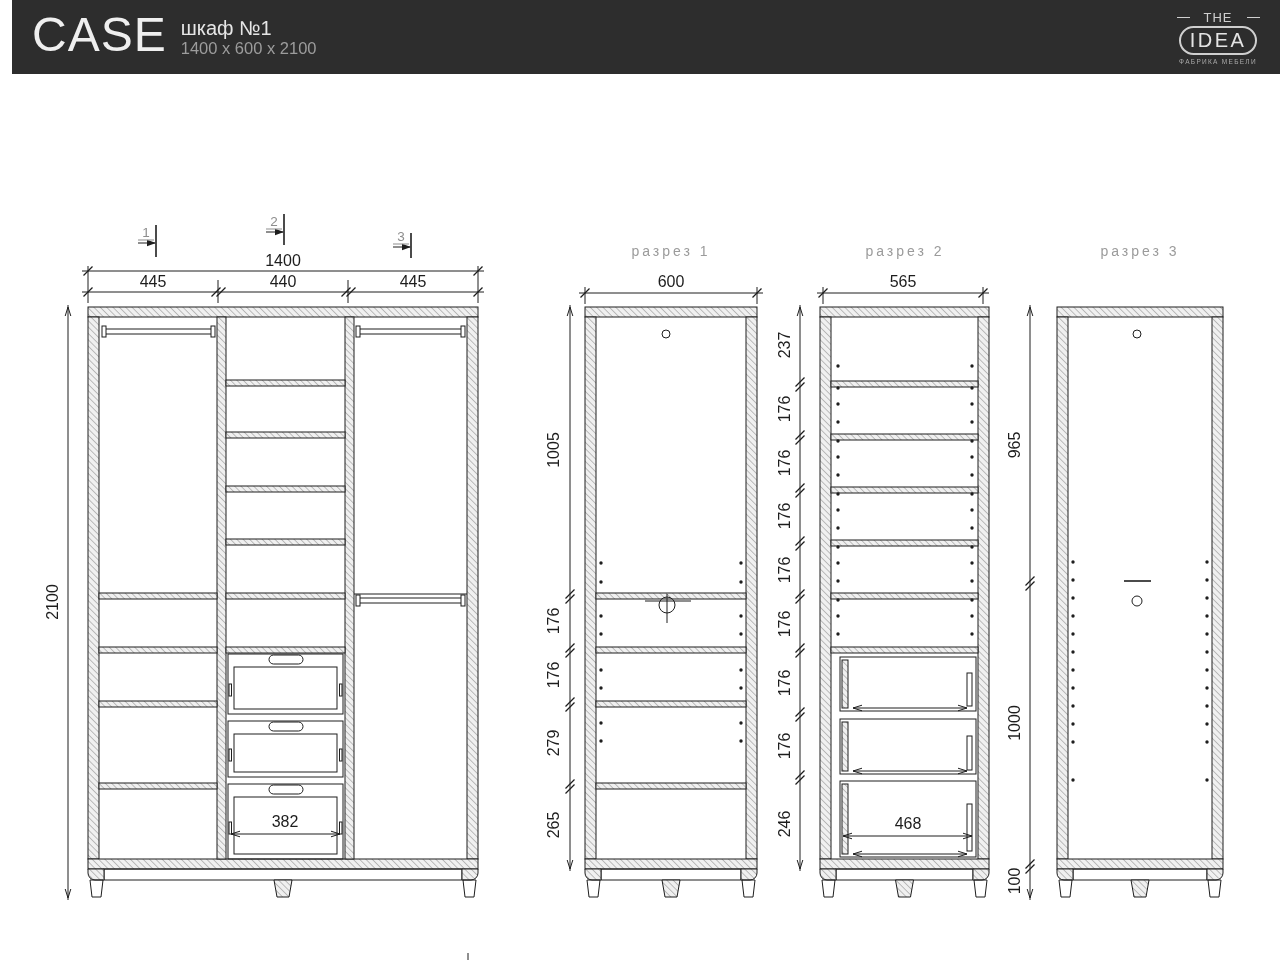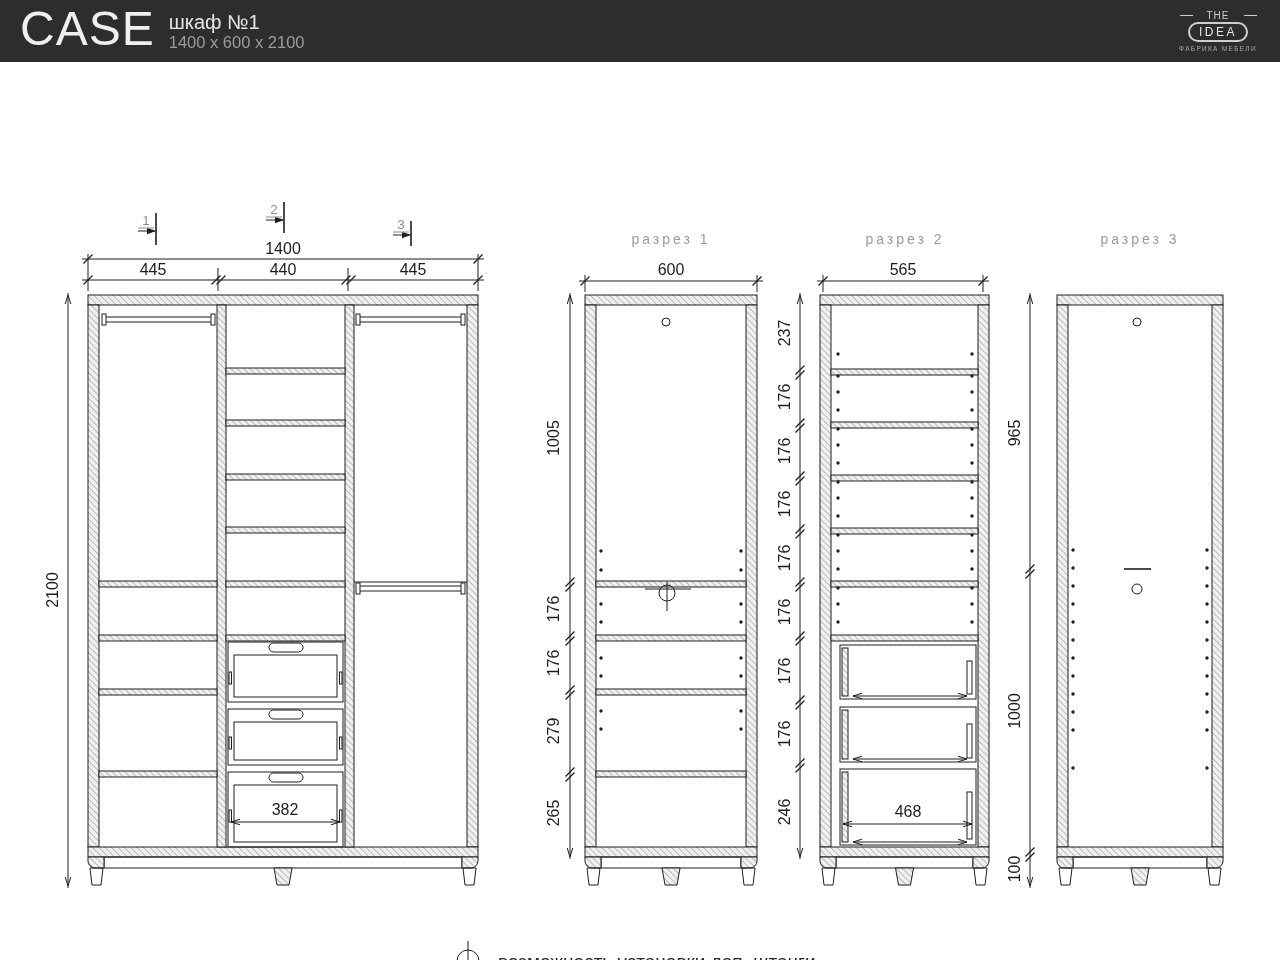--- a/index.html
+++ b/index.html
@@ -1,25 +1,25 @@
 <!DOCTYPE html>
 <html><head>
 <meta charset="utf-8">
 <style>
   html,body{margin:0;padding:0;background:#fff;width:1280px;height:960px;overflow:hidden;
     font-family:"Liberation Sans",sans-serif;}
-  .header{height:62px;background:#2d2d2d;display:flex;align-items:center;padding:0 20px;box-sizing:border-box;}
+  .header{height:74px;background:#2d2d2d;display:flex;align-items:center;padding:0 20px;box-sizing:border-box;margin-left:12px;}
   .brand{font-size:48px;color:#efefef;letter-spacing:1px;line-height:58px;margin-top:-4px;}
   .sub{margin-left:14px;display:flex;flex-direction:column;justify-content:center;}
   .sub-l1{font-size:20px;color:#e6e6e6;line-height:22px;}
   .sub-l2{font-size:16.5px;color:#9c9c9c;line-height:19px;text-align:right;}
   .logo{margin-left:auto;width:84px;display:flex;flex-direction:column;align-items:center;}
-  .logo-the{display:flex;align-items:center;gap:14px;font-size:10px;letter-spacing:1px;color:#cfcfcf;}
+  .logo-the{display:flex;align-items:center;gap:14px;font-size:13px;letter-spacing:1px;color:#cfcfcf;}
   .dash{width:13px;height:1px;background:#cfcfcf;}
-  .logo-idea{border:2px solid #cfcfcf;border-radius:16px;padding:1px 9px;font-size:12px;letter-spacing:2.5px;color:#e4e4e4;margin-top:1px;}
+  .logo-idea{border:2px solid #cfcfcf;border-radius:16px;padding:1px 9px;font-size:20px;letter-spacing:2.5px;color:#e4e4e4;margin-top:1px;}
   .logo-tag{font-size:6.5px;letter-spacing:1.3px;color:#a9a9a9;margin-top:3px;white-space:nowrap;}
   svg{display:block;}
   .ln{fill:none;stroke:#1e1e1e;stroke-width:1;}
   .ln2{fill:none;stroke:#1e1e1e;stroke-width:1.6;}
   .lnf{fill:#ffffff;stroke:#1e1e1e;stroke-width:1;}
   .panel{fill:url(#hatch);stroke:#1e1e1e;stroke-width:1;}
   .tk{stroke:#1e1e1e;stroke-width:1.2;fill:none;}
   .dot{fill:#1e1e1e;stroke:none;}
   .ah{fill:#1e1e1e;stroke:none;}
   .mkln{stroke:#8d8d8d;stroke-width:1;}

